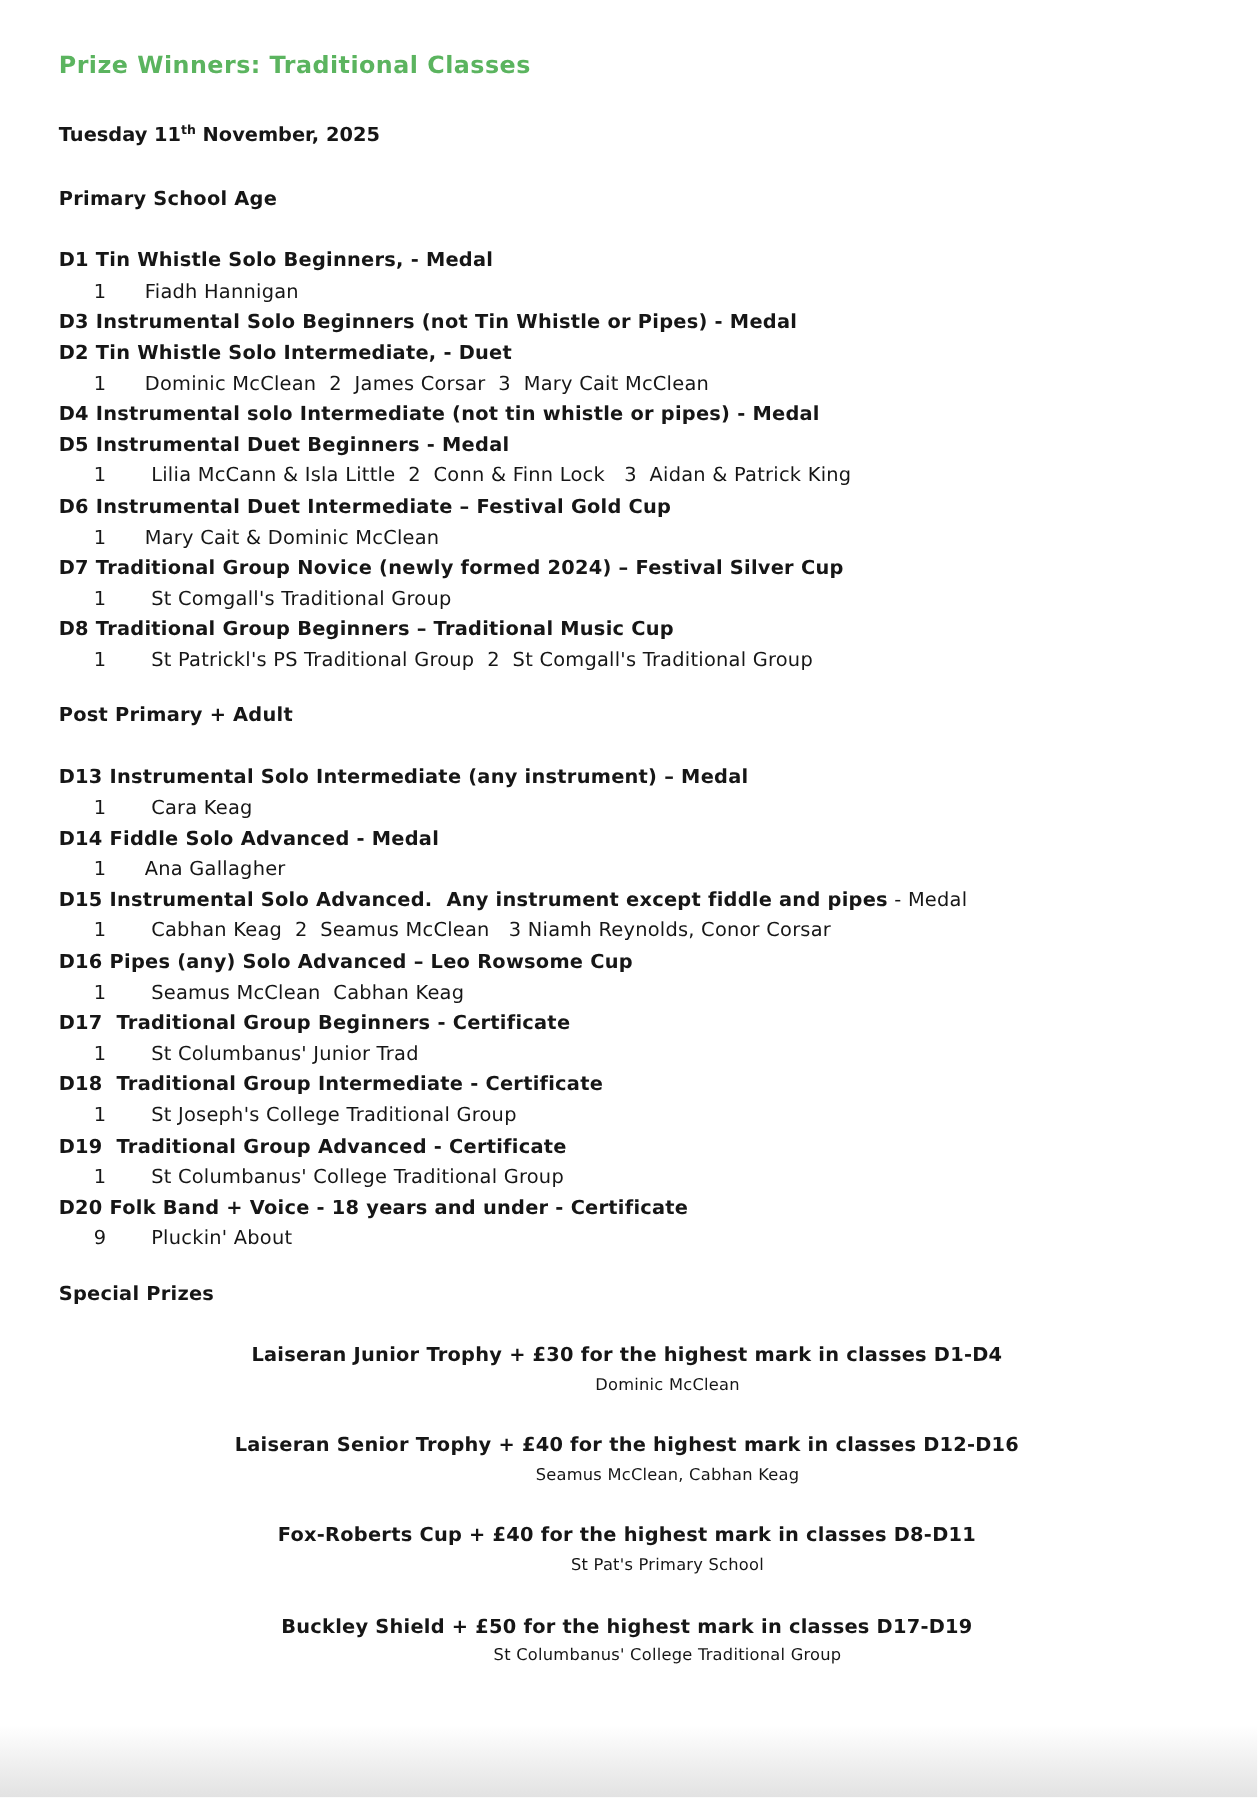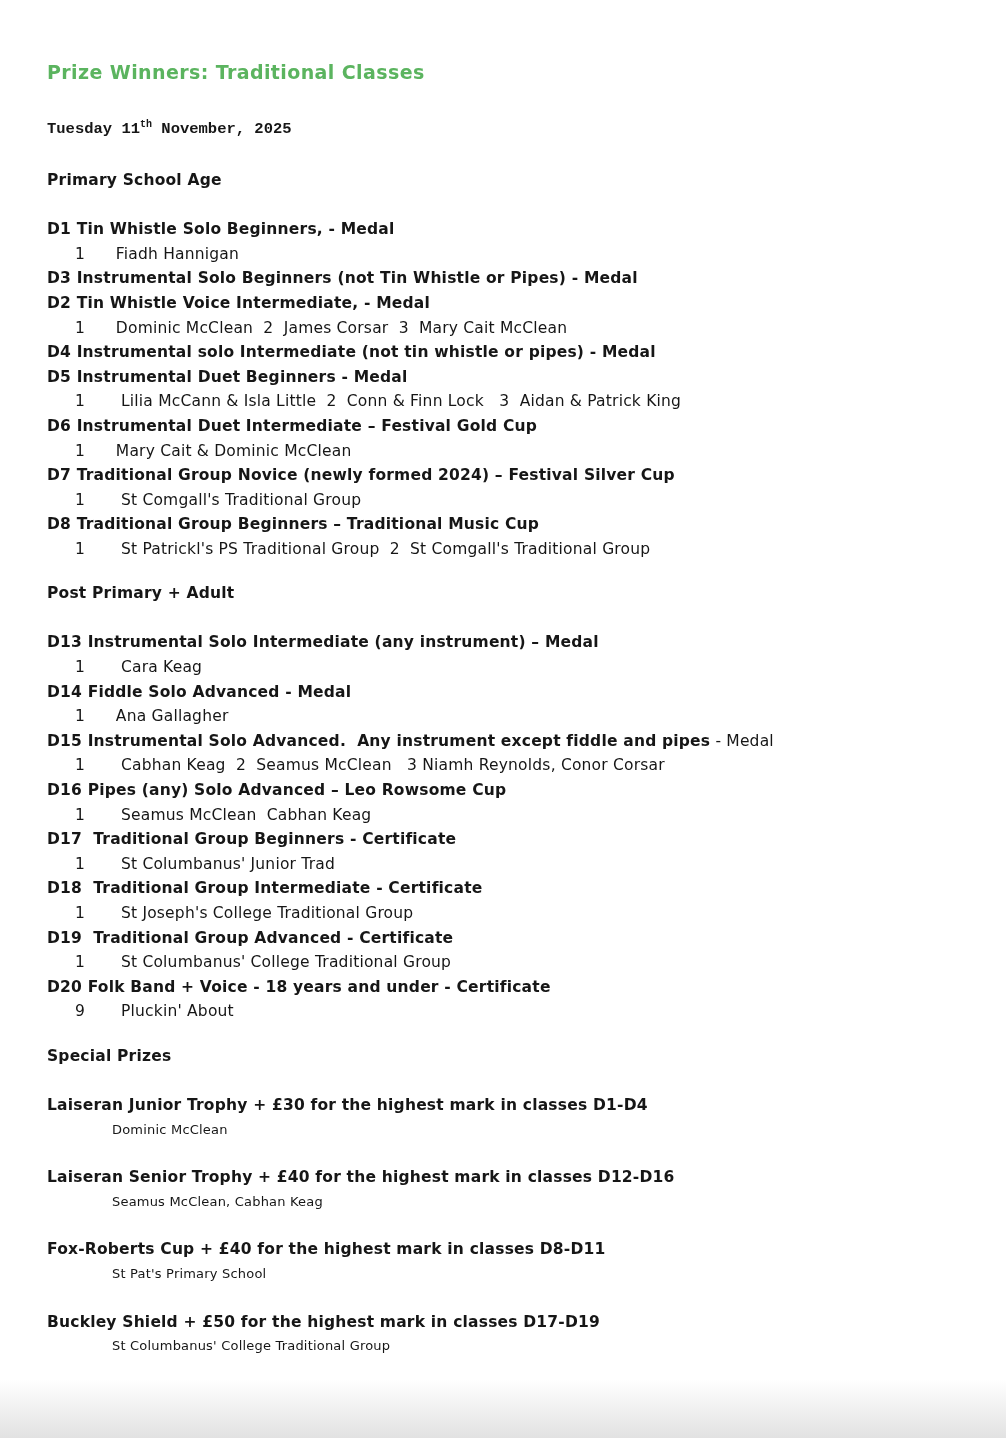--- a/index.html
+++ b/index.html
@@ -5,36 +5,35 @@
   * { margin: 0; padding: 0; box-sizing: border-box; }
   html, body { background: #ffffff; }
   .page {
     position: relative;
     width: 1006px;
     height: 1438px;
     background: #ffffff;
     font-family: "DejaVu Sans", "Liberation Sans", sans-serif;
     color: #161616;
     overflow: hidden;
-    padding: 60px 50px 0 47px;
+    padding: 40px 50px 0 47px;
   }
   .doc-title {
     font-size: 19px;
     font-weight: bold;
     letter-spacing: 0.4px;
     color: #5bb45f;
     line-height: 24px;
     margin-bottom: 29px;
   }
   .doc-date {
     font-size: 15.5px;
     font-weight: bold;
     line-height: 24px;
     margin-bottom: 27px;
-    font-family: Liberation Mono, monospace;
   }
   .doc-date sup { font-size: 10px; vertical-align: super; }
   .section-heading {
     font-size: 15.5px;
     font-weight: bold;
     text-underline-offset: 3px;
     line-height: 24px;
     margin-bottom: 25px;
     letter-spacing: 0.2px;
   }
@@ -47,21 +46,21 @@
   }
   .class-title-text { font-weight: bold; }
   .class-title-suffix { font-weight: normal; }
   .winners-line {
     font-size: 15.5px;
     line-height: 24.6px;
     padding-left: 28px;
     white-space: pre-wrap;
     letter-spacing: 0.2px;
   }
-  .prize-block { margin-bottom: 23px; }
+  .prize-block { margin-bottom: 23px; text-align: center; }
   .prize-title {
     font-size: 15.5px;
     font-weight: bold;
     line-height: 24.6px;
     white-space: pre-wrap;
     letter-spacing: 0.2px;
   }
   .prize-winner {
     font-size: 13px;
     line-height: 24.6px;
@@ -85,21 +84,21 @@
   <div class="doc-title">Prize Winners: Traditional Classes</div>
 
   <div class="doc-date"><span>Tuesday 11</span><sup>th</sup><span> November, 2025</span></div>
 
   <div class="section-heading">Primary School Age</div>
 
   <div class="class-list">
     <div class="class-line"><span class="class-title-text">D1 Tin Whistle Solo Beginners, - Medal</span><span class="class-title-suffix"></span></div>
     <div class="winners-line">1      Fiadh Hannigan</div>
     <div class="class-line"><span class="class-title-text">D3 Instrumental Solo Beginners (not Tin Whistle or Pipes) - Medal</span><span class="class-title-suffix"></span></div>
-    <div class="class-line"><span class="class-title-text">D2 Tin Whistle Voice Intermediate, - Medal</span><span class="class-title-suffix"></span></div>
+    <div class="class-line"><span class="class-title-text">D2 Tin Whistle Solo Intermediate, - Duet</span><span class="class-title-suffix"></span></div>
     <div class="winners-line">1      Dominic McClean  2  James Corsar  3  Mary Cait McClean</div>
     <div class="class-line"><span class="class-title-text">D4 Instrumental solo Intermediate (not tin whistle or pipes) - Medal</span><span class="class-title-suffix"></span></div>
     <div class="class-line"><span class="class-title-text">D5 Instrumental Duet Beginners - Medal</span><span class="class-title-suffix"></span></div>
     <div class="winners-line">1       Lilia McCann &amp; Isla Little  2  Conn &amp; Finn Lock   3  Aidan &amp; Patrick King</div>
     <div class="class-line"><span class="class-title-text">D6 Instrumental Duet Intermediate – Festival Gold Cup</span><span class="class-title-suffix"></span></div>
     <div class="winners-line">1      Mary Cait &amp; Dominic McClean</div>
     <div class="class-line"><span class="class-title-text">D7 Traditional Group Novice (newly formed 2024) – Festival Silver Cup</span><span class="class-title-suffix"></span></div>
     <div class="winners-line">1       St Comgall's Traditional Group</div>
     <div class="class-line"><span class="class-title-text">D8 Traditional Group Beginners – Traditional Music Cup</span><span class="class-title-suffix"></span></div>
     <div class="winners-line">1       St Patrickl's PS Traditional Group  2  St Comgall's Traditional Group</div>

